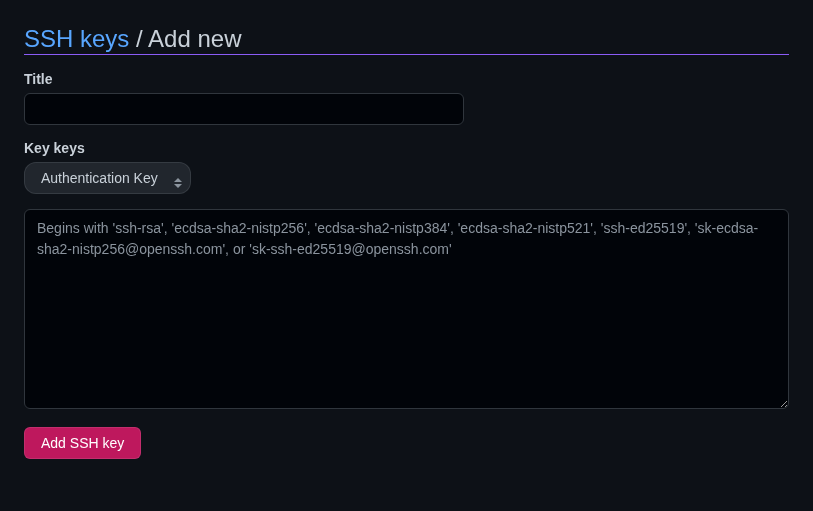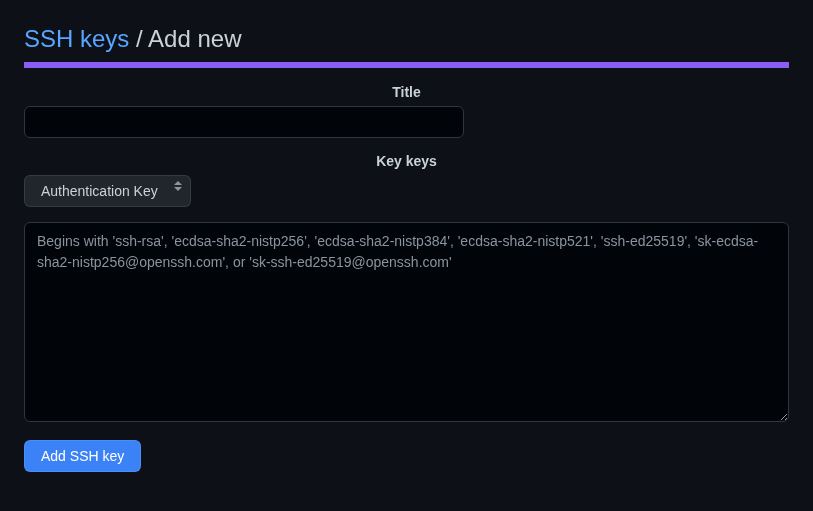--- a/index.html
+++ b/index.html
@@ -11,22 +11,21 @@
       background-color: #0d1117;
       color: #c9d1d9;
       font-family: -apple-system, BlinkMacSystemFont, "Segoe UI", Helvetica, Arial, sans-serif;
       font-size: 14px;
       padding: 0;
     }
     .container {
       padding: 24px;
     }
     .page-header {
-      padding-bottom: 8px;
-      border-bottom: 6px solid #8b5cf6;
+      border-bottom: 1px solid #8b5cf6;
       margin-bottom: 16px;
     }
     .page-header h2 {
       font-size: 24px;
       font-weight: 400;
       line-height: 1.25;
       color: #c9d1d9;
     }
     .page-header h2 a {
       color: #58a6ff;
@@ -38,41 +37,40 @@
     }
     .form-group {
       margin-bottom: 15px;
     }
     .form-group label {
       display: block;
       font-weight: 600;
       margin-bottom: 6px;
       color: #c9d1d9;
       font-size: 14px;
-      text-align: center;
     }
     .form-control-title {
       width: 440px;
       max-width: 100%;
       padding: 5px 12px;
       font-size: 14px;
       line-height: 20px;
       color: #c9d1d9;
       background-color: #010409;
       border: 1px solid #30363d;
       border-radius: 6px;
       outline: none;
     }
     .select-wrapper {
       display: inline-flex;
-      align-items: flex-start;
+      align-items: flex-end;
       position: relative;
       background-color: #21262d;
       border: 1px solid rgba(240, 246, 252, 0.1);
-      border-radius: 6px;
+      border-radius: 12px;
       padding: 5px 32px 5px 16px;
       font-size: 14px;
       line-height: 20px;
       color: #c9d1d9;
       cursor: pointer;
     }
     .select-icon {
       position: absolute;
       right: 8px;
       display: flex;
@@ -100,21 +98,21 @@
     .form-control-key::placeholder {
       color: #8b949e;
     }
     .btn-primary {
       display: inline-block;
       padding: 5px 16px;
       font-size: 14px;
       font-weight: 500;
       line-height: 20px;
       color: #ffffff;
-      background-color: #3b82f6;
+      background-color: #be185d;
       border: 1px solid rgba(240, 246, 252, 0.1);
       border-radius: 6px;
       cursor: pointer;
       font-family: inherit;
     }
   </style>
 </head>
 <body>
 
 <div class="container">

